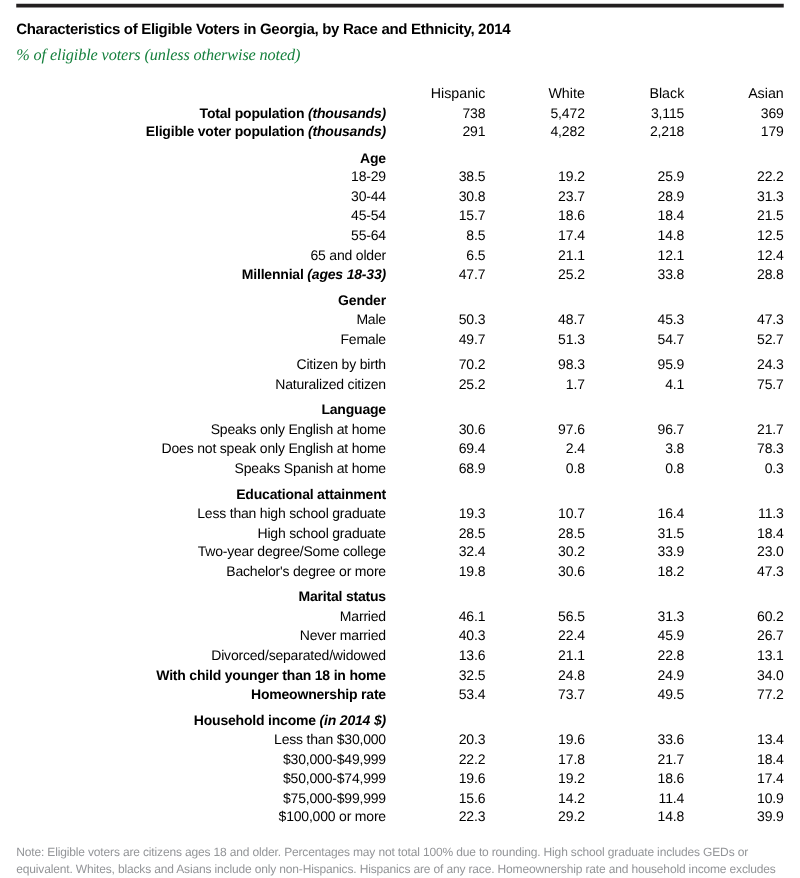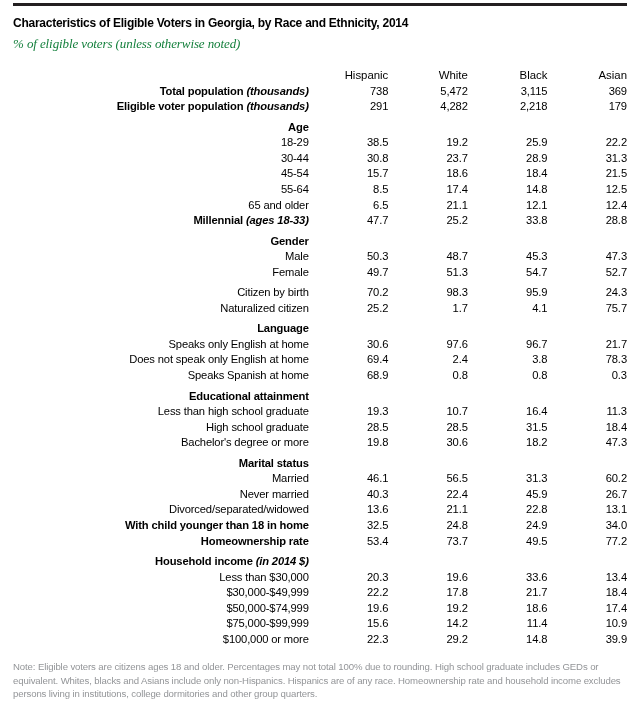--- a/index.html
+++ b/index.html
@@ -272,20 +272,27 @@
           <td class="num">11.3</td>
         </tr>
         <tr class="">
           <td class="lbl i1">High school graduate</td>
           <td class="num">28.5</td>
           <td class="num">28.5</td>
           <td class="num">31.5</td>
           <td class="num">18.4</td>
         </tr>
         <tr class="">
+          <td class="lbl i1">Two-year degree/Some college</td>
+          <td class="num">32.4</td>
+          <td class="num">30.2</td>
+          <td class="num">33.9</td>
+          <td class="num">23.0</td>
+        </tr>
+        <tr class="">
           <td class="lbl i1">Bachelor's degree or more</td>
           <td class="num">19.8</td>
           <td class="num">30.6</td>
           <td class="num">18.2</td>
           <td class="num">47.3</td>
         </tr>
         <tr class="spacer">
           <td colspan="5"></td>
         </tr>
         <tr class="sect">

